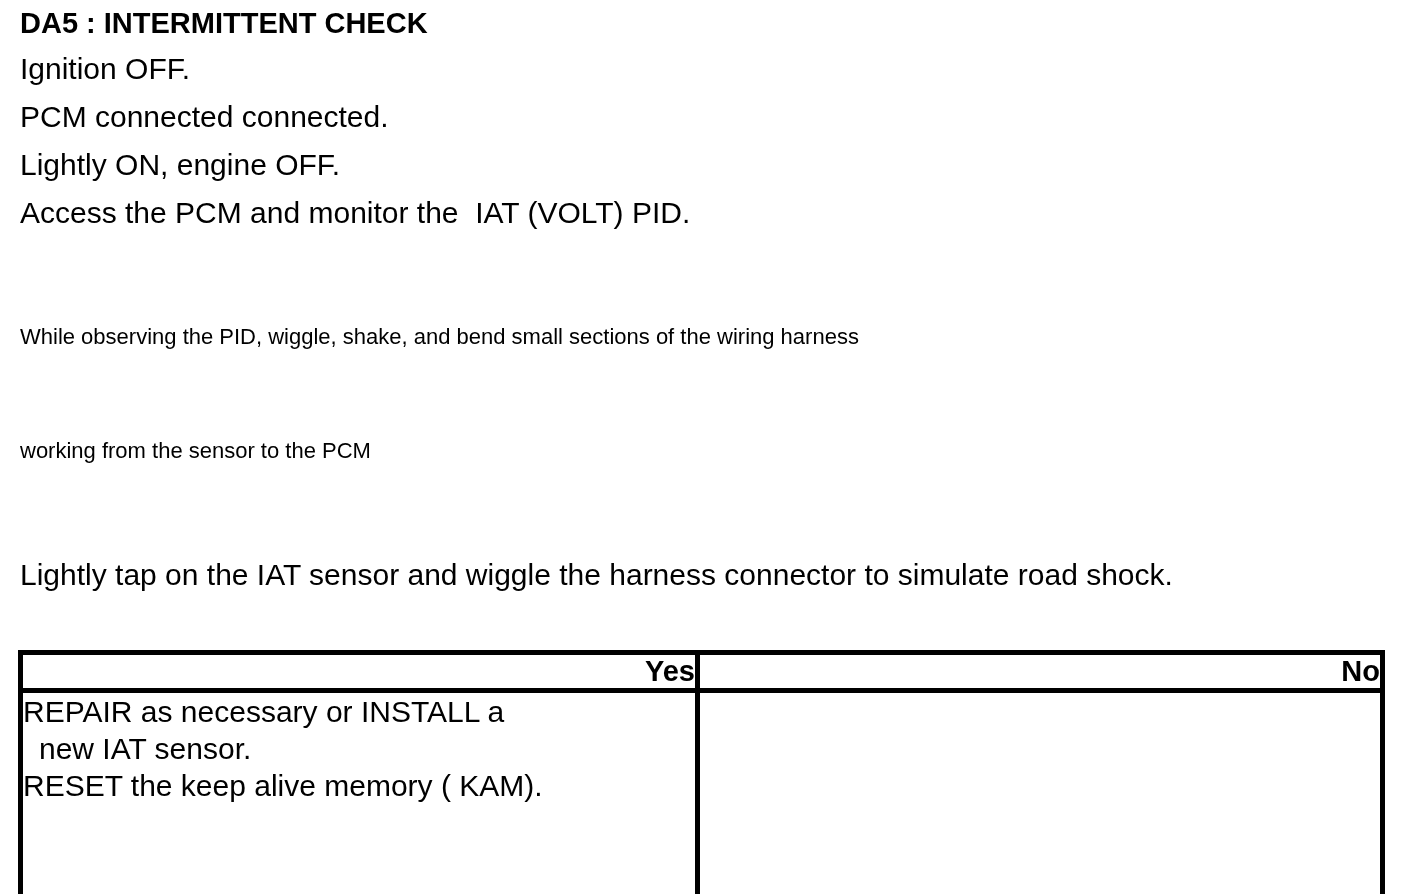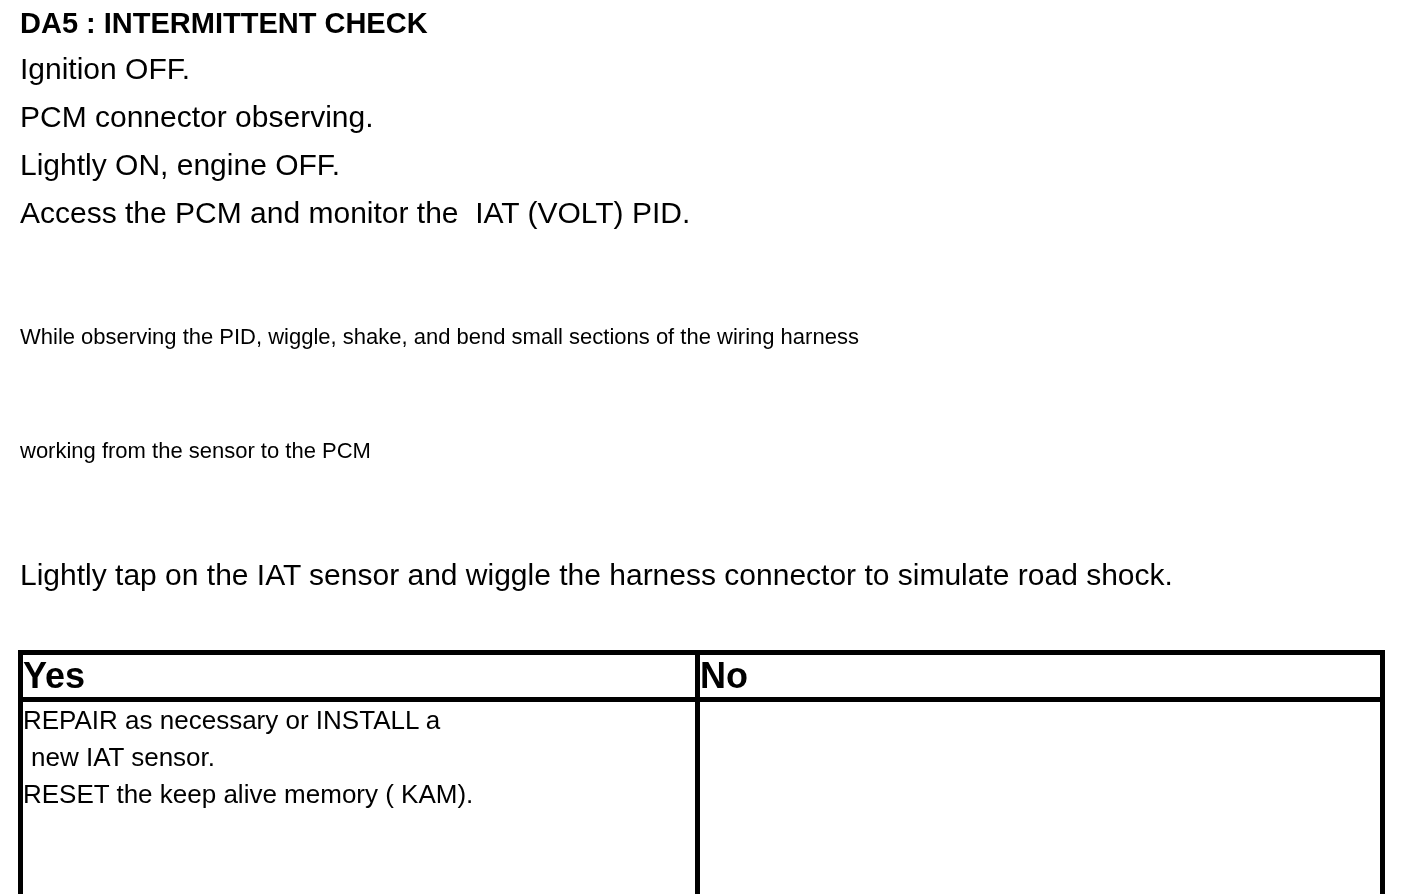--- a/index.html
+++ b/index.html
@@ -48,57 +48,57 @@
     width: 1367px;
     margin: 56px 0 0 -2px;
   }
   table.results th,
   table.results td {
     border: 5px solid #000000;
     padding: 0;
   }
   table.results th {
     height: 33px;
-    font-size: 36px;
+    font-size: 29px;
     font-weight: bold;
-    text-align: left;
+    text-align: right;
     vertical-align: middle;
   }
   col.yes-col { width: 677px; }
   col.no-col  { width: auto; }
   td.yes-cell {
     height: 250px;
     vertical-align: top;
     padding: 10px 2px 0 5px;
     overflow: hidden;
   }
   .cell-line {
-    font-size: 26px;
+    font-size: 30px;
     line-height: 37px;
     white-space: pre;
     overflow: hidden;
   }
-  .cell-line.indent-sm { padding-left: 8px; }
+  .cell-line.indent-sm { padding-left: 16px; }
   td.no-cell {
     vertical-align: middle;
     text-align: center;
     font-size: 30px;
     line-height: 37px;
   }
 </style>
 </head>
 <body>
 
 <div class="page">
 
   <div class="heading">DA5 : INTERMITTENT CHECK</div>
 
   <div class="step">Ignition OFF.</div>
 
-  <div class="step">PCM connector observing.</div>
+  <div class="step">PCM connected connected.</div>
 
 
   <div class="step">Lightly ON, engine OFF.</div>
 
   <div class="step">Access the PCM and monitor the  IAT (VOLT) PID.</div>
 
   <div class="step">
     <div class="step-line">While observing the PID, wiggle, shake, and bend small sections of the wiring harness</div>
     <div class="step-line">working from the sensor to the PCM</div>
   </div>

